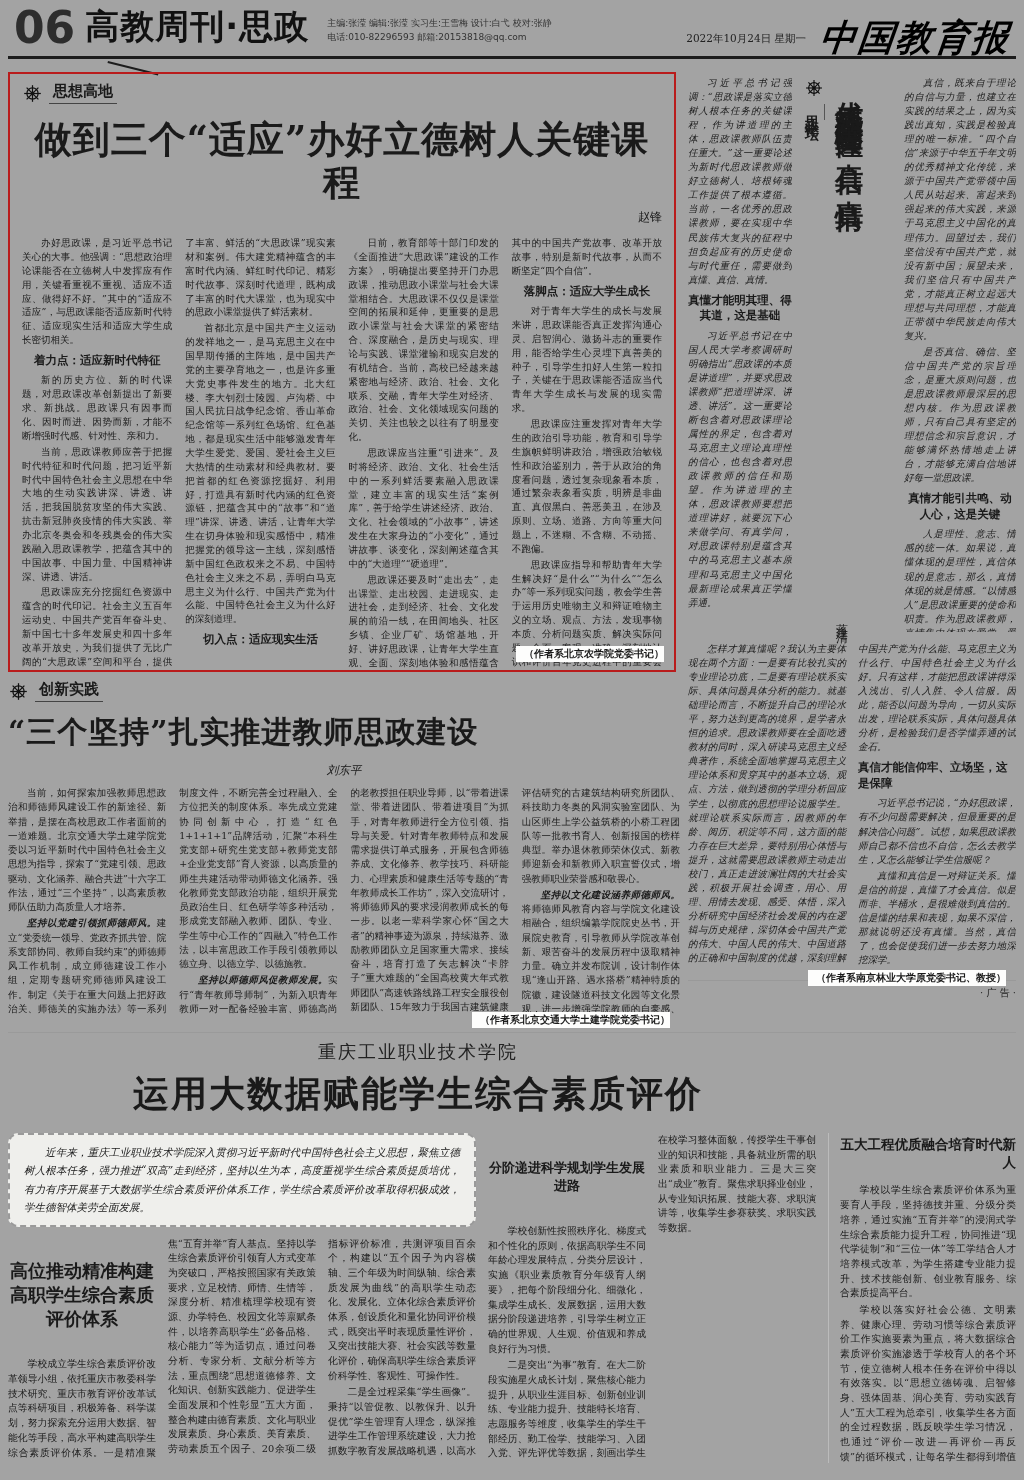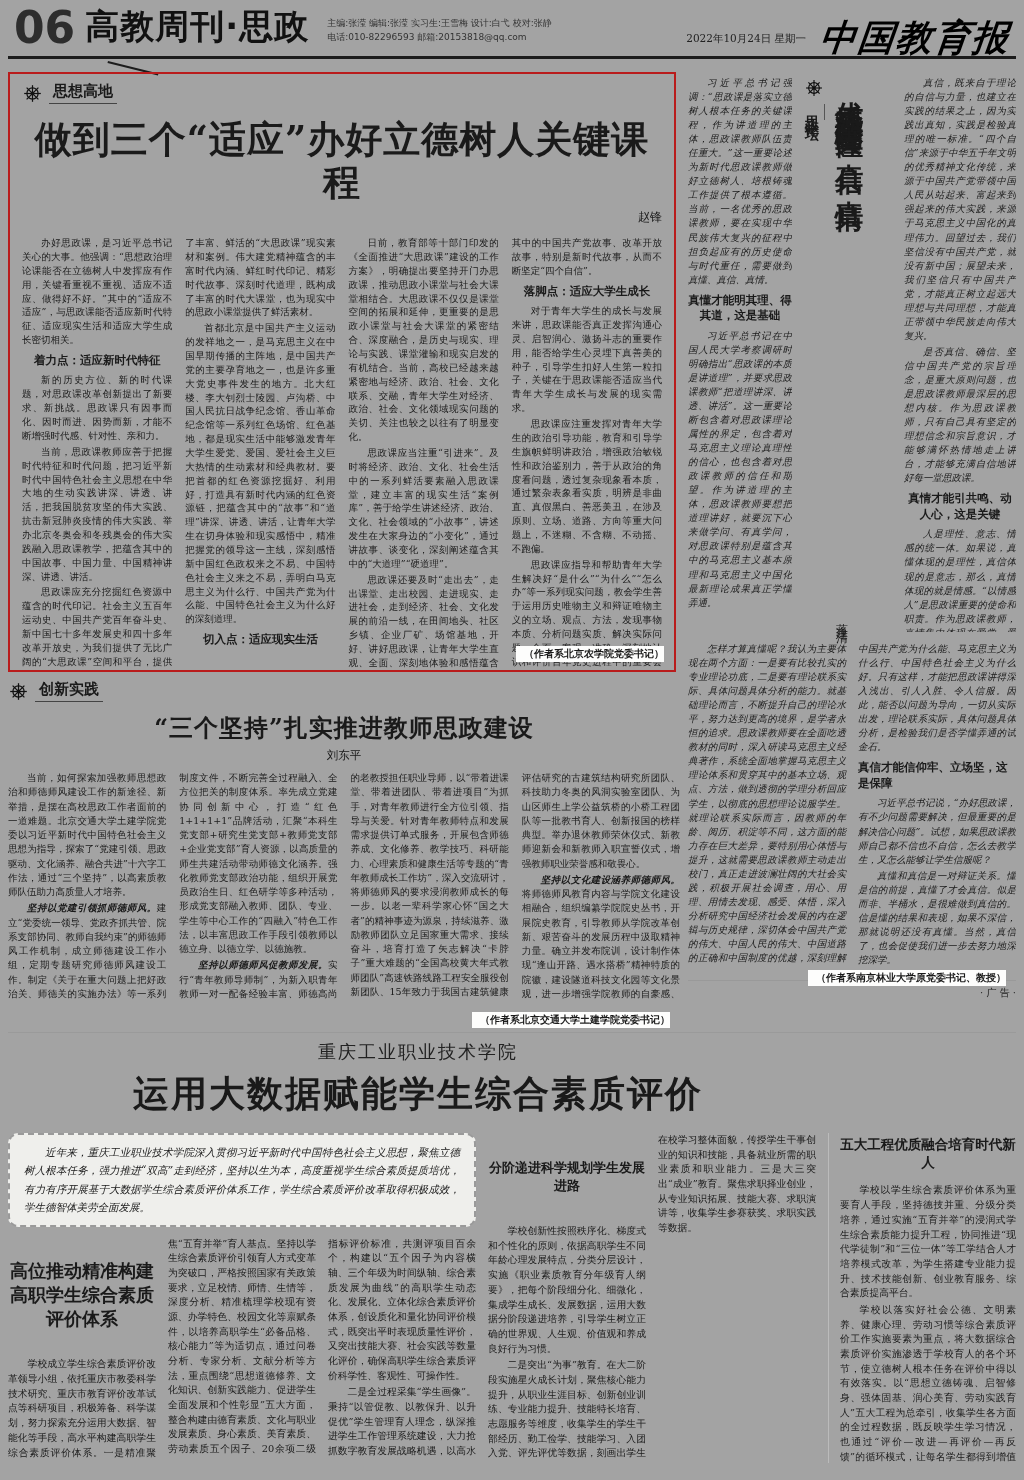--- a/index.html
+++ b/index.html
@@ -51,22 +51,22 @@
   .f-title{writing-mode:vertical-rl;font-size:28px;font-weight:900;line-height:1.1;letter-spacing:3px;margin-top:4px;}
   .f-byline{position:absolute;left:34px;bottom:6px;writing-mode:vertical-rl;font-size:12px;letter-spacing:4px;}
   .forum-bottom{position:relative;margin-top:10px;height:330px;overflow:hidden;
                 column-count:2;column-gap:12px;column-fill:auto;font-size:9.5px;line-height:1.48;}
   .forum-bottom .blk-h{text-align:left;}
   .f-foot{margin-top:8px;border-top:1px solid #999;padding-top:5px;text-align:right;
           font-size:10px;color:#222;}
 
   
   .practice{position:absolute;top:678px;left:8px;width:672px;height:350px;padding-top:2px;}
-  .practice-title{font-size:24px;font-weight:900;text-align:center;margin:10px 0 4px 0;letter-spacing:1px;}
-  .practice-byline{text-align:center;font-size:11.5px;margin-bottom:8px;}
+  .practice-title{font-size:30px;font-weight:900;margin:10px 0 10px 0;letter-spacing:1px;}
+  .practice-byline{text-align:center;font-size:11.5px;font-style:italic;margin-bottom:8px;}
   .practice-body{position:relative;height:232px;overflow:hidden;column-count:4;column-gap:13px;column-fill:auto;
                  font-size:9.5px;line-height:1.5;}
 
   .big-rule{position:absolute;top:1032px;left:8px;right:8px;height:1px;background:#9a9a9a;}
 
   
   .bottomsec{position:absolute;top:1040px;left:8px;width:1008px;height:434px;}
   .b-kicker{font-family:"DejaVu Sans","Liberation Sans",sans-serif;text-align:center;font-size:18px;
             letter-spacing:2px;color:#222;width:820px;}
   .b-title{width:820px;text-align:center;font-size:36px;font-weight:700;letter-spacing:2px;margin-top:6px;}
@@ -76,21 +76,21 @@
   .b-callout{border:2px dashed #9a9a9a;border-radius:10px;background:#efefec;padding:8px 14px;
              font-size:10.5px;font-style:italic;line-height:1.75;text-align:justify;text-indent:2em;}
   .b-left-cols{flex:1;margin-top:10px;overflow:hidden;column-count:3;column-gap:12px;column-fill:auto;
                font-size:9.8px;line-height:1.5;}
   .b-left-cols .blk-h{font-size:18px;margin:22px 0 26px 0;}
   .b-right{flex:1;overflow:hidden;column-count:2;column-gap:12px;column-fill:auto;
            font-size:9.8px;line-height:1.5;}
   .b-right .blk-h{font-size:13px;margin:26px 0 30px 0;}
   .b-side{width:176px;border-left:1px solid #bbb;padding-left:11px;overflow:hidden;position:relative;
           font-size:9.8px;line-height:1.5;}
-  .b-side .blk-h{font-size:13.5px;text-align:center;margin:2px 0 12px 0;}
+  .b-side .blk-h{font-size:13.5px;text-align:right;margin:2px 0 12px 0;}
 </style>
 </head>
 <body>
 
 <div id="page">
 
   <div class="hdr">
     <div class="hdr-left">
       <span class="page-no">06</span>
       <span class="section-name">高教周刊·思政</span>

